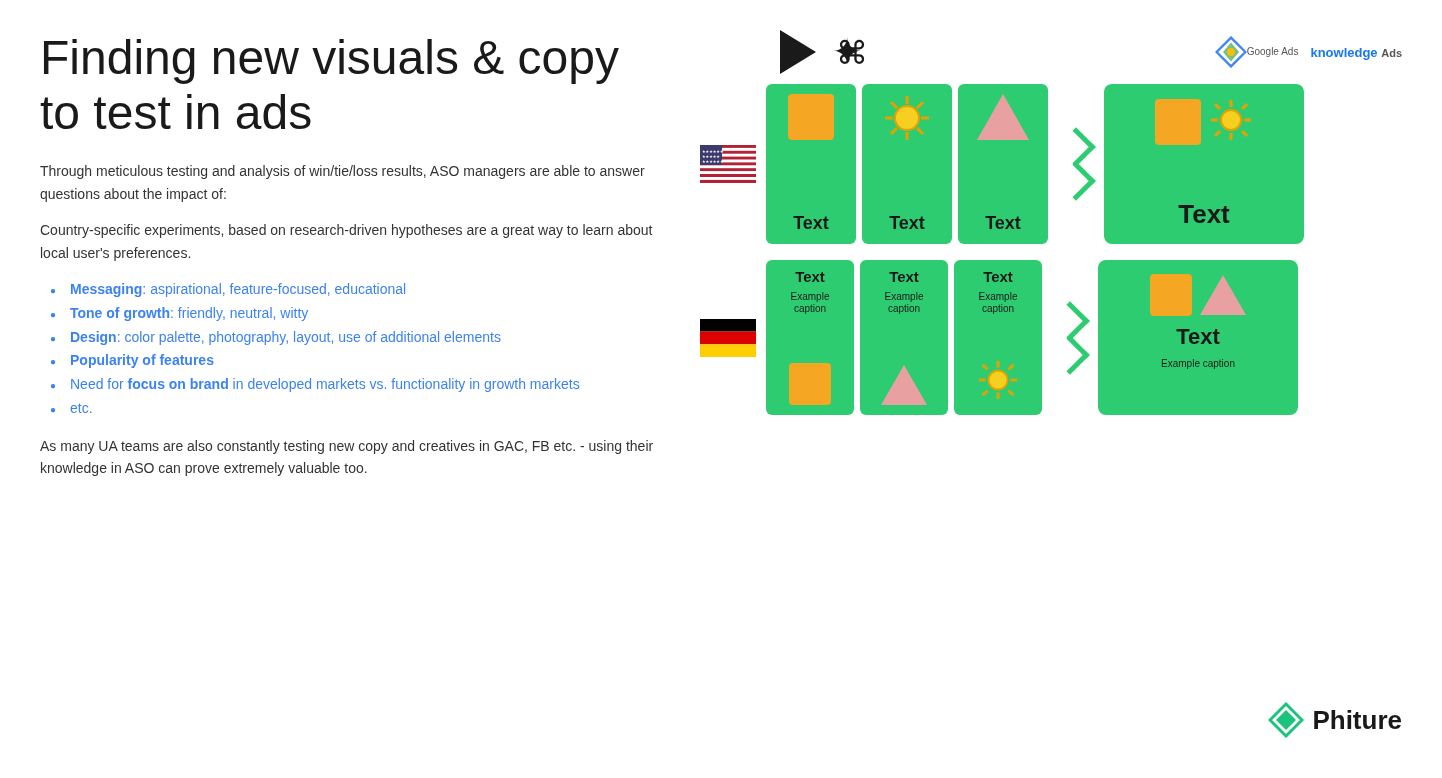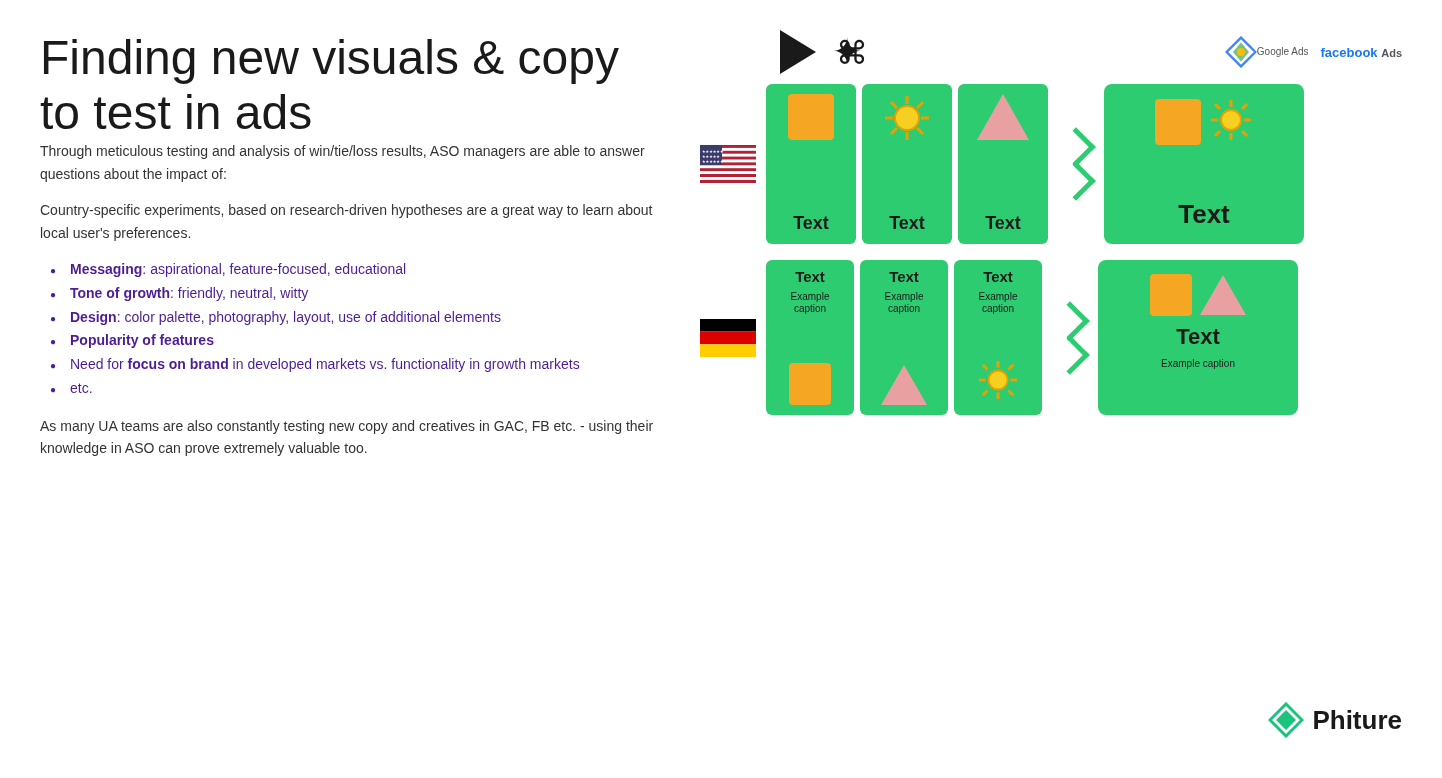--- a/index.html
+++ b/index.html
@@ -20,42 +20,42 @@
       flex: 1;
       display: flex;
       flex-direction: column;
       position: relative;
     }
     h1 {
       font-size: 48px;
       font-weight: 400;
       line-height: 1.15;
       color: #1a1a1a;
-      margin-bottom: 0;
+      margin-bottom: 20px;
     }
     .subtitle {
       font-size: 20px;
       color: #333;
       margin-bottom: 24px;
       line-height: 1.4;
     }
     .body-text {
       font-size: 14px;
       color: #333;
       line-height: 1.6;
       margin-bottom: 14px;
     }
     .bullet-list {
       list-style: none;
       margin-left: 10px;
       margin-bottom: 14px;
     }
     .bullet-list li {
       font-size: 14px;
-      color: #4c1d95;
+      color: #3b82f6;
       line-height: 1.7;
       padding-left: 20px;
       position: relative;
     }
     .bullet-list li::before {
       content: '●';
       position: absolute;
       left: 0;
       font-size: 10px;
       top: 4px;
@@ -297,21 +297,21 @@
       <div class="google-ads-logo">
         <svg class="ga-diamond" viewBox="0 0 40 40">
           <polygon points="20,2 38,20 20,38 2,20" fill="none" stroke="#4285F4" stroke-width="3"></polygon>
           <polygon points="20,8 30,20 20,32 10,20" fill="#34A853" opacity="0.7"></polygon>
           <circle cx="20" cy="20" r="5" fill="#FBBC05"></circle>
         </svg>
         <div class="ga-text">Google Ads</div>
       </div>
 
       <div style="font-size:13px; color:#1877F2; font-weight:bold;">
-        <span style="color:#1877F2; font-weight:bold;">facebook</span>
+        <span style="color:#1877F2; font-weight:bold;">knowledge</span>
         <span style="color:#555; font-size:11px;"> Ads</span>
       </div>
     </div>
   </div>
 
   <div class="experiment-section">
 
     <div class="experiment-row">
 
       <svg class="us-flag" viewBox="0 0 56 38">

